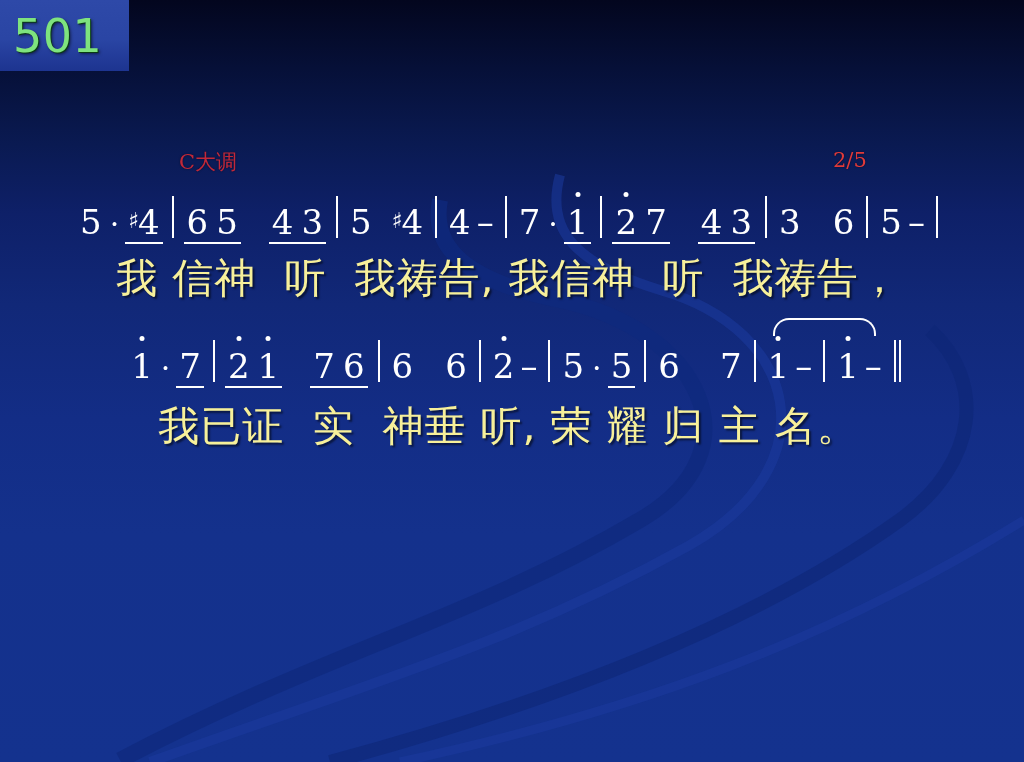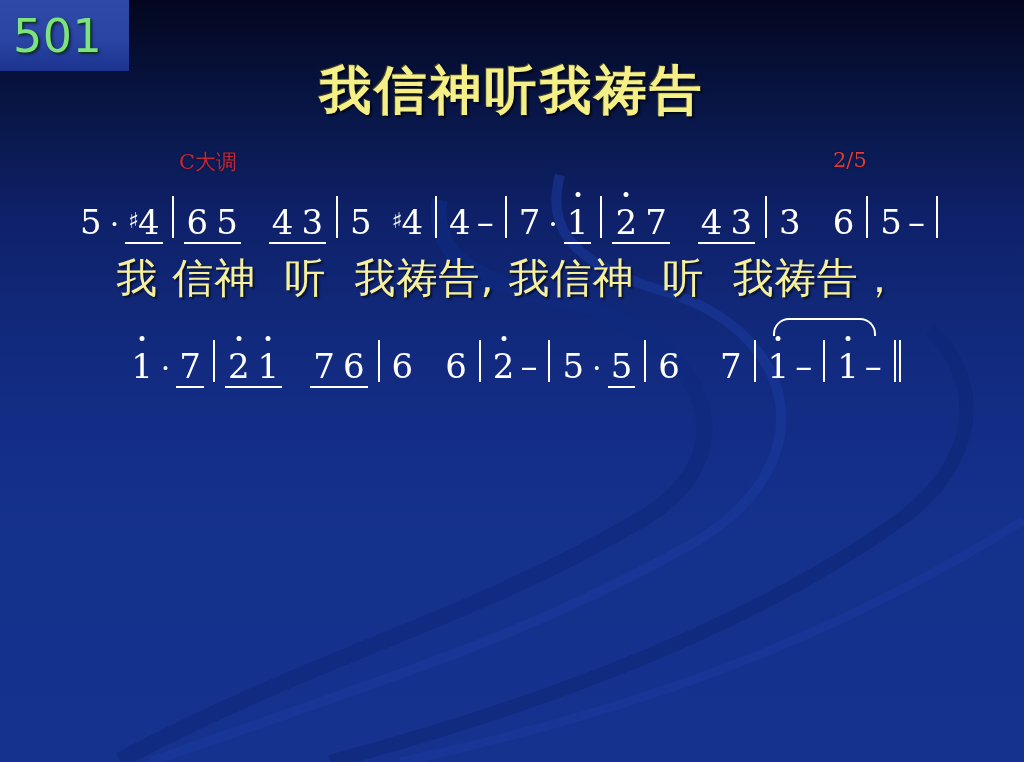--- a/index.html
+++ b/index.html
@@ -238,21 +238,20 @@
     <path d="M 120 760 C 330 650 470 620 640 520 C 760 450 700 330 560 300 C 470 282 430 250 440 200" fill="none" stroke="#0f2a7e" stroke-width="16" opacity="0.75"></path>
     <path d="M 150 762 C 380 680 520 640 690 545 C 830 465 800 330 660 290 C 575 264 545 230 560 175" fill="none" stroke="#1b3a9e" stroke-width="10" opacity="0.55"></path>
     <path d="M 330 762 C 560 700 760 620 900 520 C 980 462 985 380 930 330" fill="none" stroke="#0d2776" stroke-width="14" opacity="0.6"></path>
     <path d="M 400 762 C 640 710 830 640 1024 520" fill="none" stroke="#1d3ca2" stroke-width="9" opacity="0.45"></path>
   </svg>
 
   <div class="num-badge">
     <span>501</span>
   </div>
 
-  <div class="title">我信神听我祷告</div>
 
   <div class="meta-row">
     <div class="key-sig">C大调</div>
     <div class="time-sig">2/5</div>
   </div>
 
   <div class="staff staff-1">
 
     <div class="measure">
       <span class="note"><span class="glyph">5</span></span>
@@ -380,14 +379,15 @@
       </div>
       <span class="barline"></span>
       <div class="measure">
         <span class="note oct-up"><span class="glyph">1</span></span>
         <span class="dash">–</span>
       </div>
     </span>
     <span class="barline end"></span>
   </div>
 
+  <div class="lyrics lyrics-2">我已证  实  神垂 听, 荣 耀 归 主 名。</div>
 
 </div>
 
 </body></html>

